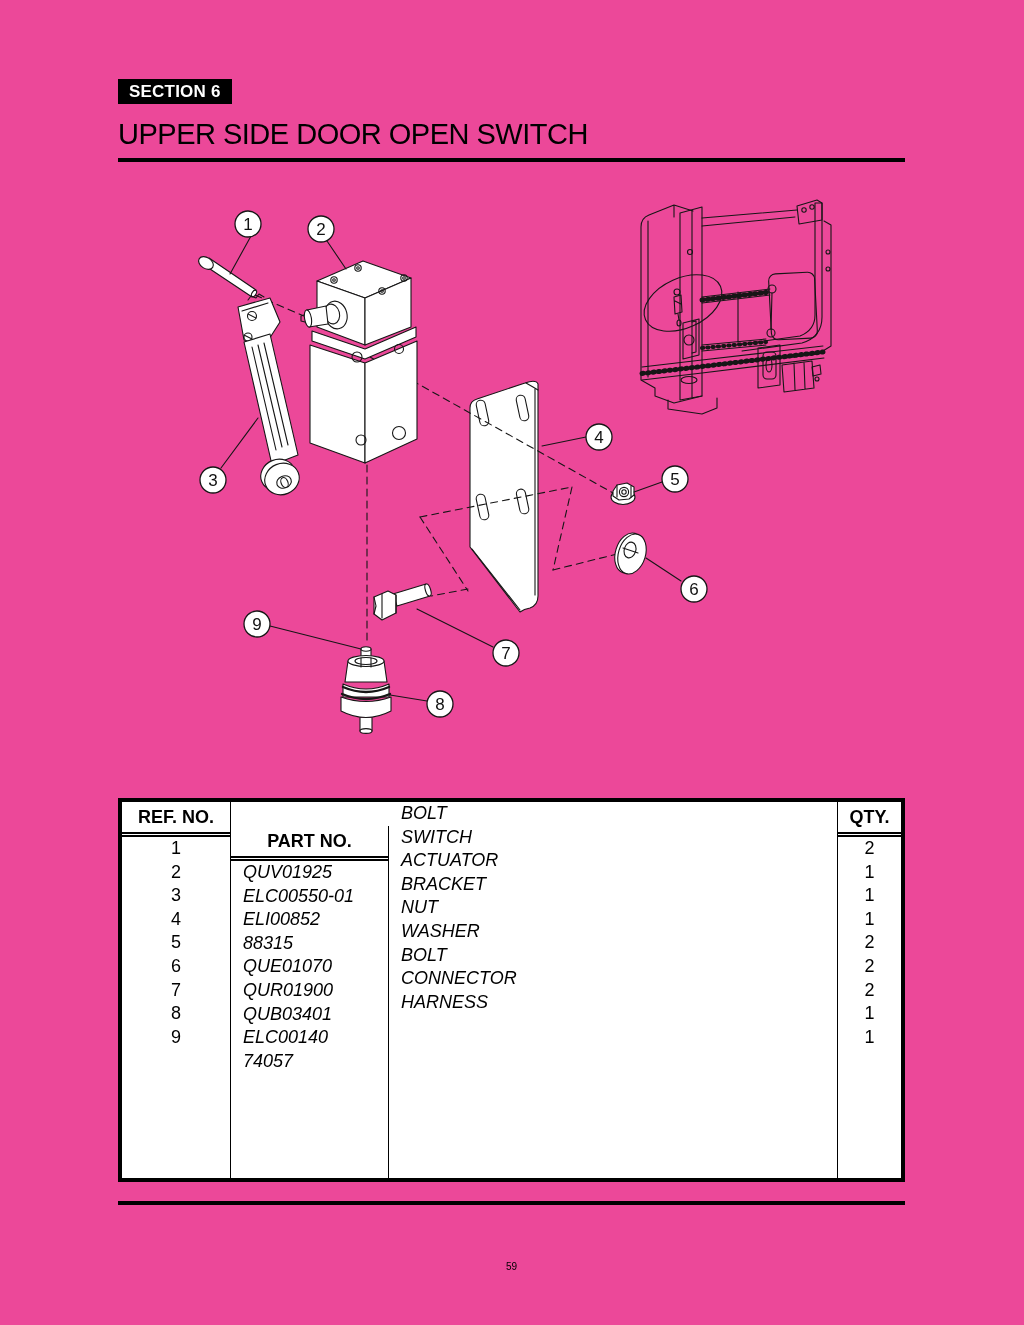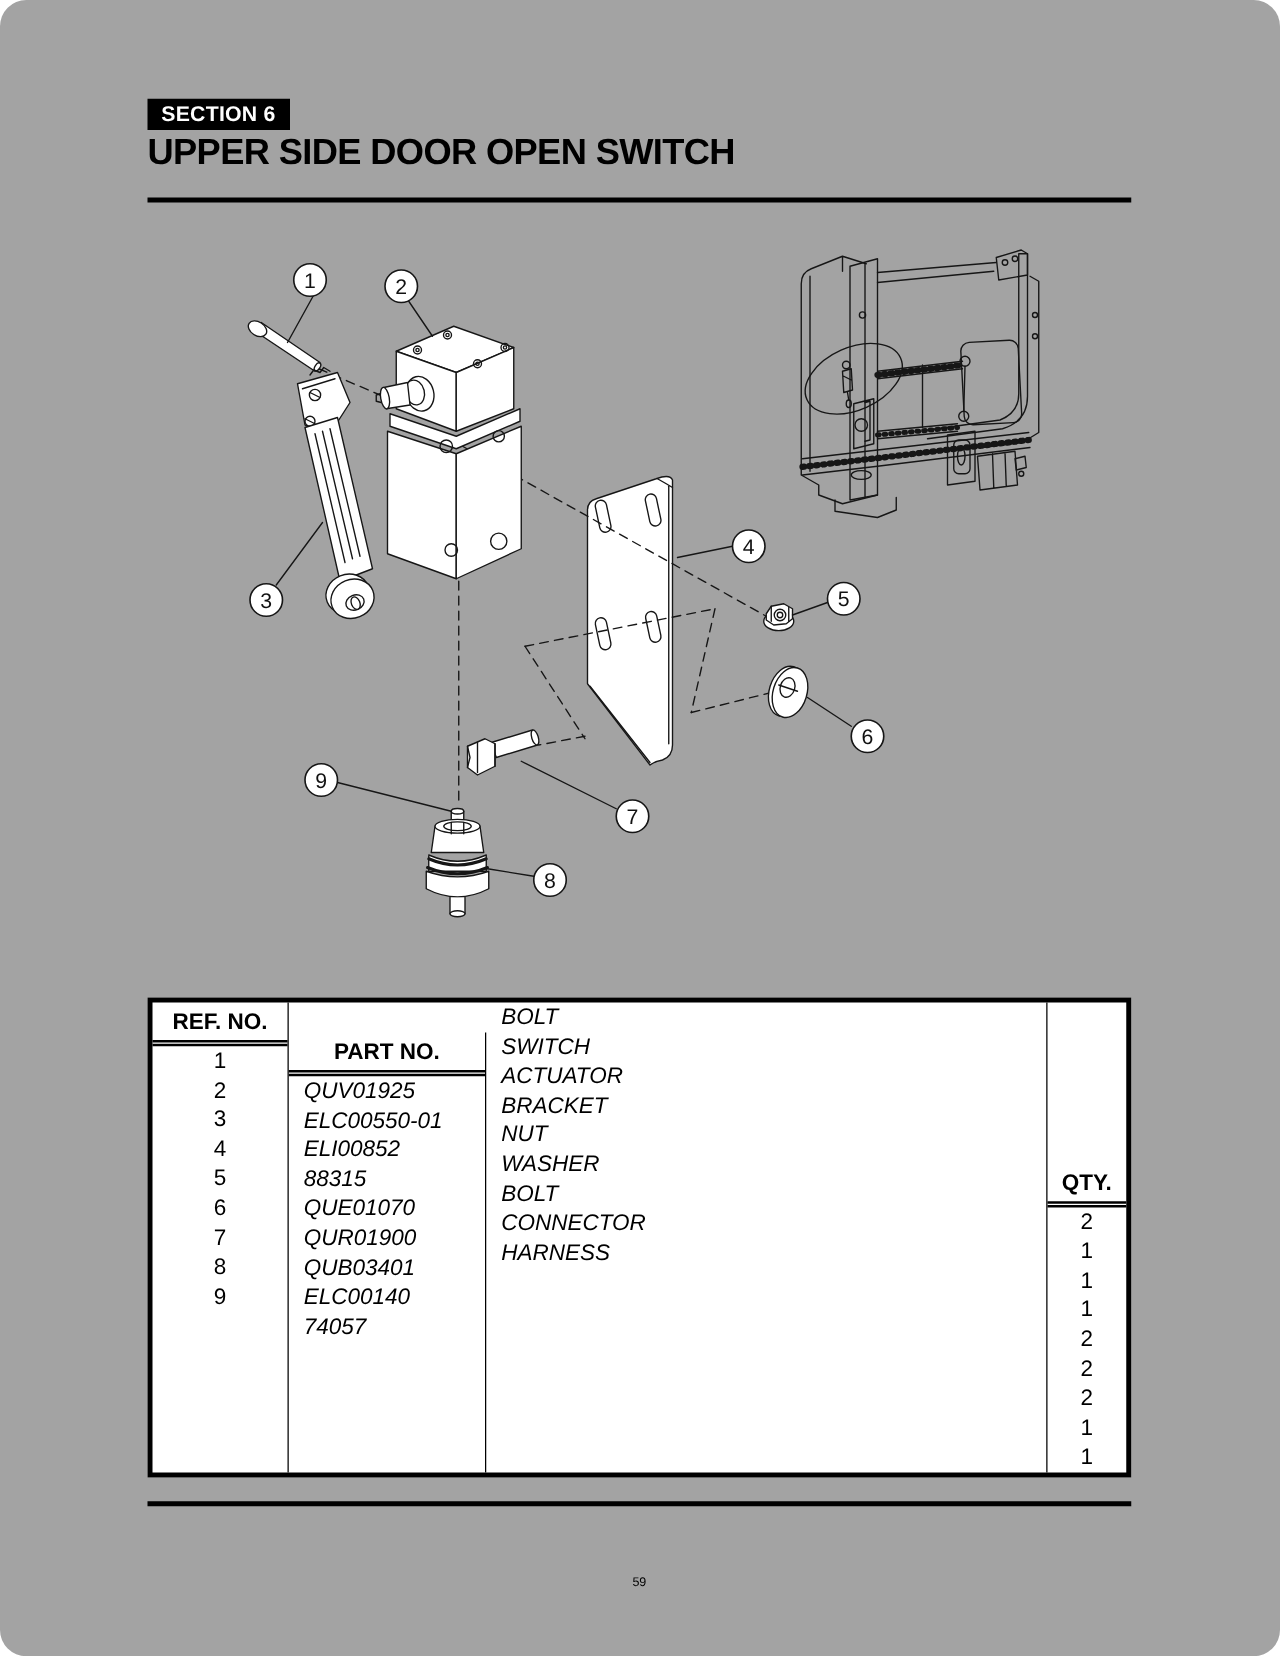--- a/index.html
+++ b/index.html
@@ -1,35 +1,35 @@
 <!DOCTYPE html>
 <html><head>
 <meta charset="utf-8">
 <style>
   html,body{margin:0;padding:0;background:#fff;}
   body{width:1024px;height:1325px;position:relative;font-family:"Liberation Sans",sans-serif;color:#000;}
-  .page{position:absolute;inset:0;background:#a3a3a3;overflow:hidden;border-radius:21px;}
+  .page{position:absolute;inset:0;background:#ec4899;overflow:hidden;}
   .content{position:absolute;left:118px;top:0;width:787px;height:1325px;}
   .section-badge{position:absolute;left:0;top:79px;background:#000;color:#fff;
     font-weight:bold;font-size:17px;line-height:25px;padding:0 11px;letter-spacing:.2px;}
-  .page-title{position:absolute;left:0;top:106px;font-size:29px;font-weight:bold;
+  .page-title{position:absolute;left:0;top:118px;font-size:29px;font-weight:normal;
     letter-spacing:-0.5px;white-space:nowrap;}
   .rule{position:absolute;left:0;width:787px;height:4px;background:#000;}
   .rule-top{top:158px;}
   .rule-bottom{top:1201px;}
   .diagram-wrap{position:absolute;left:-2px;top:197px;width:792px;height:560px;}
   svg text.callout-num{font-family:"Liberation Sans",sans-serif;font-size:17px;fill:#111;}
   .parts-table{position:absolute;left:0;top:798px;width:787px;height:384px;
     border:4px solid #000;box-sizing:border-box;display:flex;background:#fff;}
   .tcol{border-right:1px solid #000;display:flex;flex-direction:column;box-sizing:border-box;}
   .tcol:last-child{border-right:none;}
   .tcol-ref{width:109px;}
   .tcol-part{width:158px;margin-top:24px;}
   .tcol-desc{width:449px;}
-  .tcol-qty{flex:1;justify-content:flex-end;}
+  .tcol-qty{flex:1;}
   .th{height:30px;line-height:30px;text-align:center;font-weight:bold;font-size:18px;
     border-bottom:5px double #000;}
   .td{height:23.6px;line-height:23.6px;font-size:18px;white-space:nowrap;overflow:hidden;}
   .td.c{text-align:center;}
   .td.l{padding-left:12px;font-style:italic;}
   .page-number{position:absolute;left:0;top:1261px;width:787px;text-align:center;font-size:10px;}
 </style>
 </head>
 <body>
 

